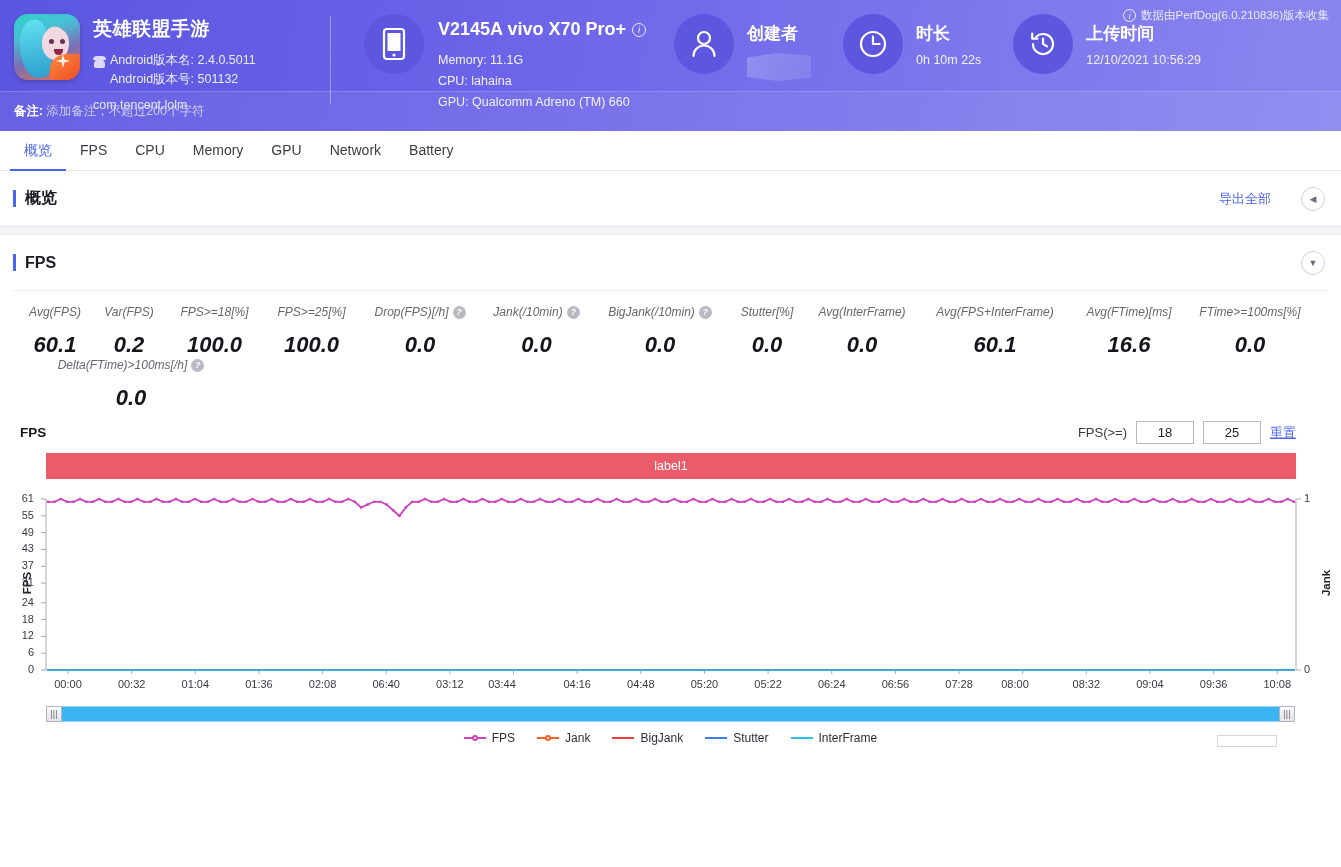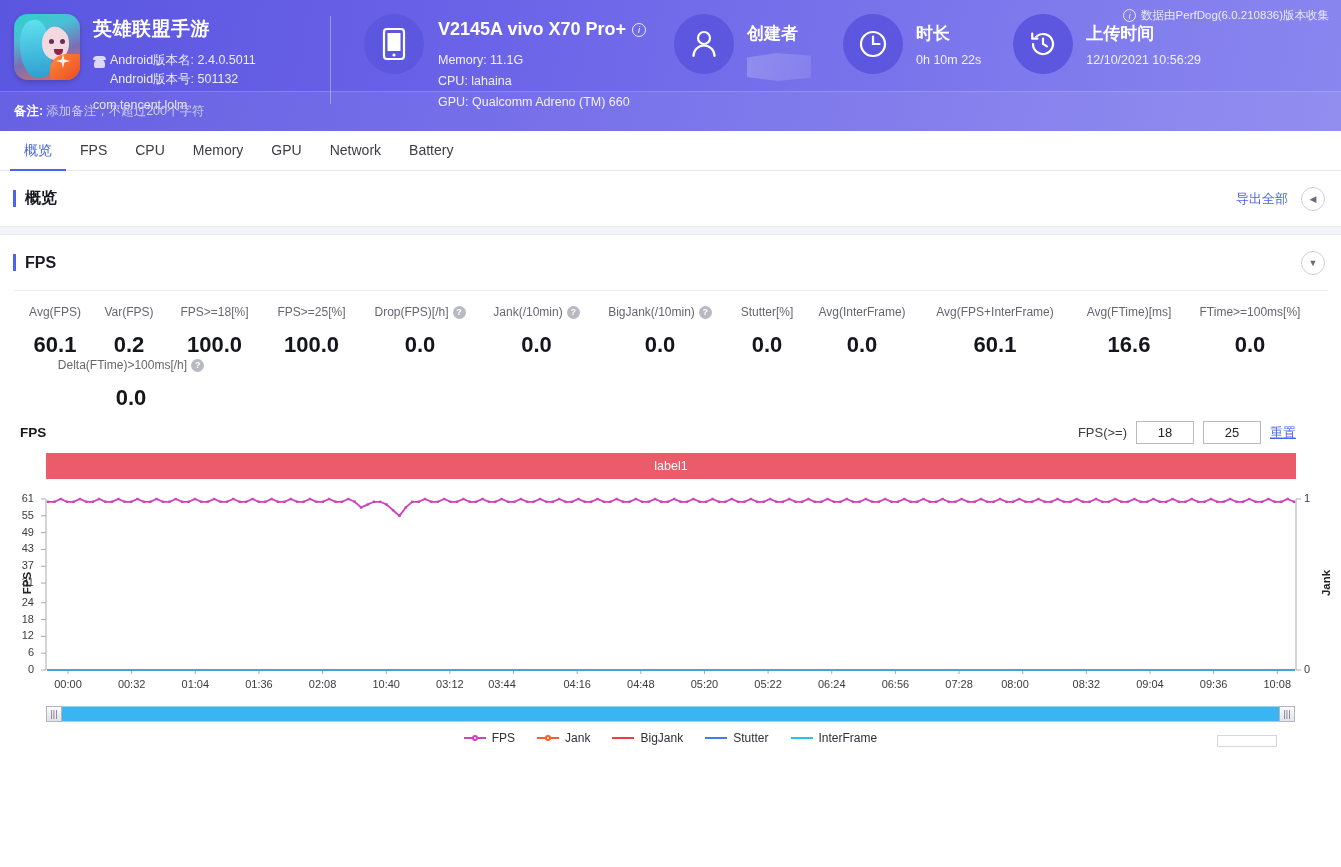--- a/index.html
+++ b/index.html
@@ -122,32 +122,32 @@
 
   
   .section-bar {
     height:55px; display:flex; align-items:center; justify-content:space-between;
     padding:0 16px 0 0; background:#fff;
   }
   .sec-title { display:flex; align-items:center; font-size:16px; font-weight:bold; color:#1a1a22; }
   .sec-title:before {
     content:""; width:3px; height:17px; background:#4a63f0; margin-right:9px; margin-left:13px;
   }
-  .sec-right { display:flex; align-items:center; gap:13px; }
+  .sec-right { display:flex; align-items:center; gap:30px; }
   .link-blue { color:#4a63f0; font-size:13px; cursor:pointer; }
   .round-btn {
     width:24px;height:24px;border-radius:50%;border:1px solid #cfcfd8;background:#fff;
     display:flex;align-items:center;justify-content:center;color:#6b6b78;font-size:9px;cursor:pointer;
   }
   .gap-band { height:9px; background:#f3f4f8; border-top:1px solid #e9eaf0; border-bottom:1px solid #e9eaf0; }
   .hairline { height:1px; background:#ececf2; margin:0 13px; }
 
   
   .metrics { padding:14px 0 4px 0; }
-  .metric-row { display:flex; }
+  .metric-row { display:flex;font-style:italic; }
   .metric {
     text-align:center; display:flex; flex-direction:column; align-items:center;
   }
   .m-label {
     font-size:12px; color:#66666f; white-space:nowrap;
     display:flex; align-items:center; gap:4px; justify-content:center;
   }
   .m-value { font-size:22px; font-weight:bold; color:#15151c; margin-top:13px; }
   .q-badge {
     width:13px;height:13px;border-radius:50%;background:#b9b9c4;color:#fff;
@@ -699,21 +699,21 @@
         <rect x="1280.02" y="15.60" width="2.4" height="2.4" fill="#cc44bb"></rect>
         <rect x="1286.41" y="12.80" width="2.4" height="2.4" fill="#cc44bb"></rect>
         <rect x="1292.80" y="15.60" width="2.4" height="2.4" fill="#cc44bb"></rect>
       </svg>
     <div id="xticks">
         <div class="xtick" style="left: 68px; top: 193px;">00:00</div>
         <div class="xtick" style="left: 131.646px; top: 193px;">00:32</div>
         <div class="xtick" style="left: 195.291px; top: 193px;">01:04</div>
         <div class="xtick" style="left: 258.937px; top: 193px;">01:36</div>
         <div class="xtick" style="left: 322.582px; top: 193px;">02:08</div>
-        <div class="xtick" style="left: 386.228px; top: 193px;">10:40</div>
+        <div class="xtick" style="left: 386.228px; top: 193px;">06:40</div>
         <div class="xtick" style="left: 449.874px; top: 193px;">03:12</div>
         <div class="xtick" style="left: 502px; top: 193px;">03:44</div>
         <div class="xtick" style="left: 577.165px; top: 193px;">04:16</div>
         <div class="xtick" style="left: 640.811px; top: 193px; text-align: center;">04:48</div>
         <div class="xtick" style="left: 704.456px; top: 193px;">05:20</div>
         <div class="xtick" style="left: 768.102px; top: 193px;">05:22</div>
         <div class="xtick" style="left: 831.747px; top: 193px;">06:24</div>
         <div class="xtick" style="left: 895.393px; top: 193px;">06:56</div>
         <div class="xtick" style="left: 959.039px; top: 193px;">07:28</div>
         <div class="xtick" style="left: 1015px; top: 193px;">08:00</div>

